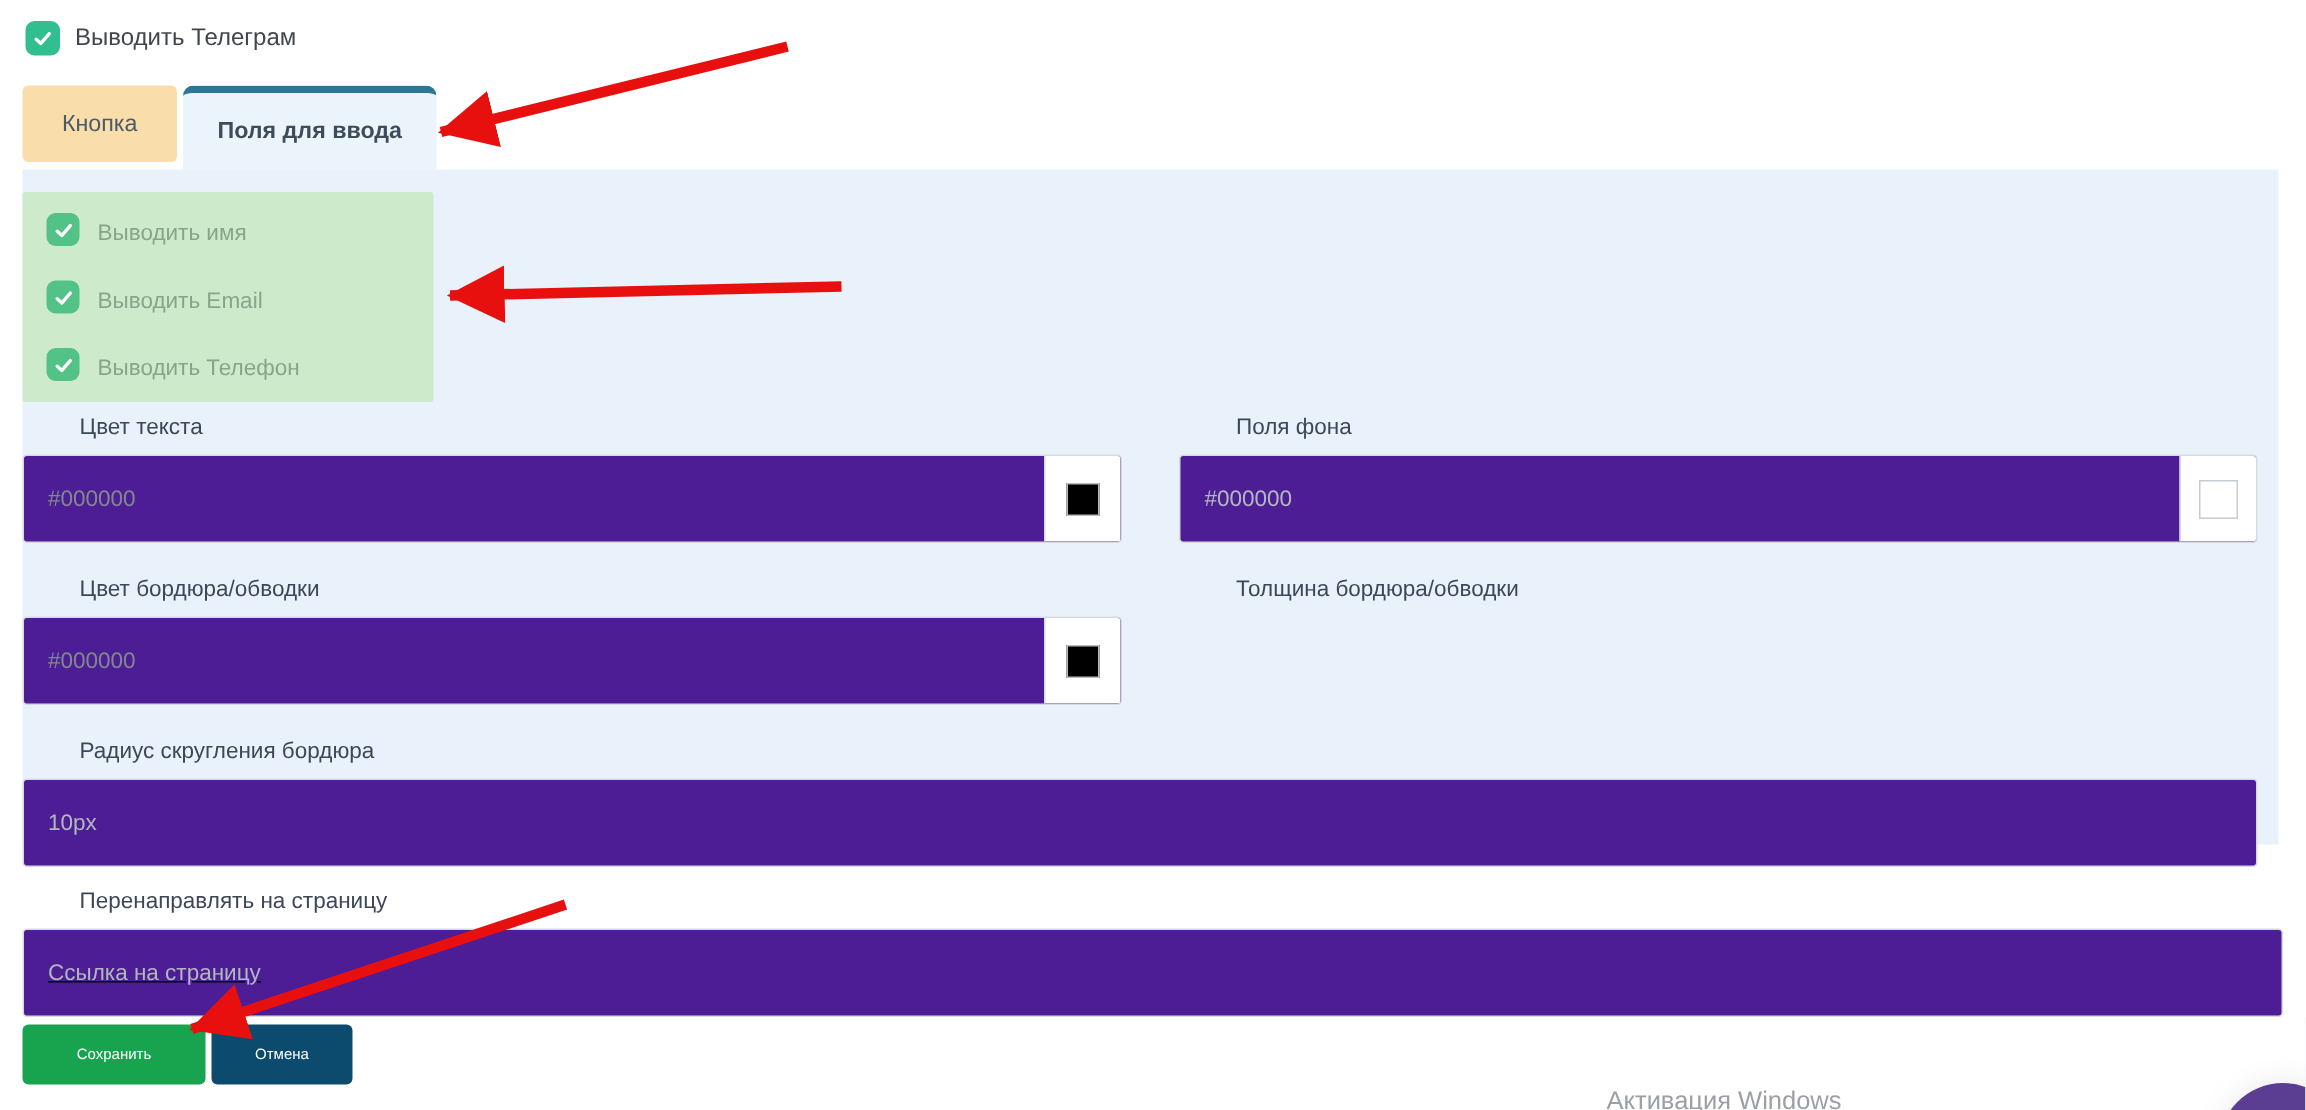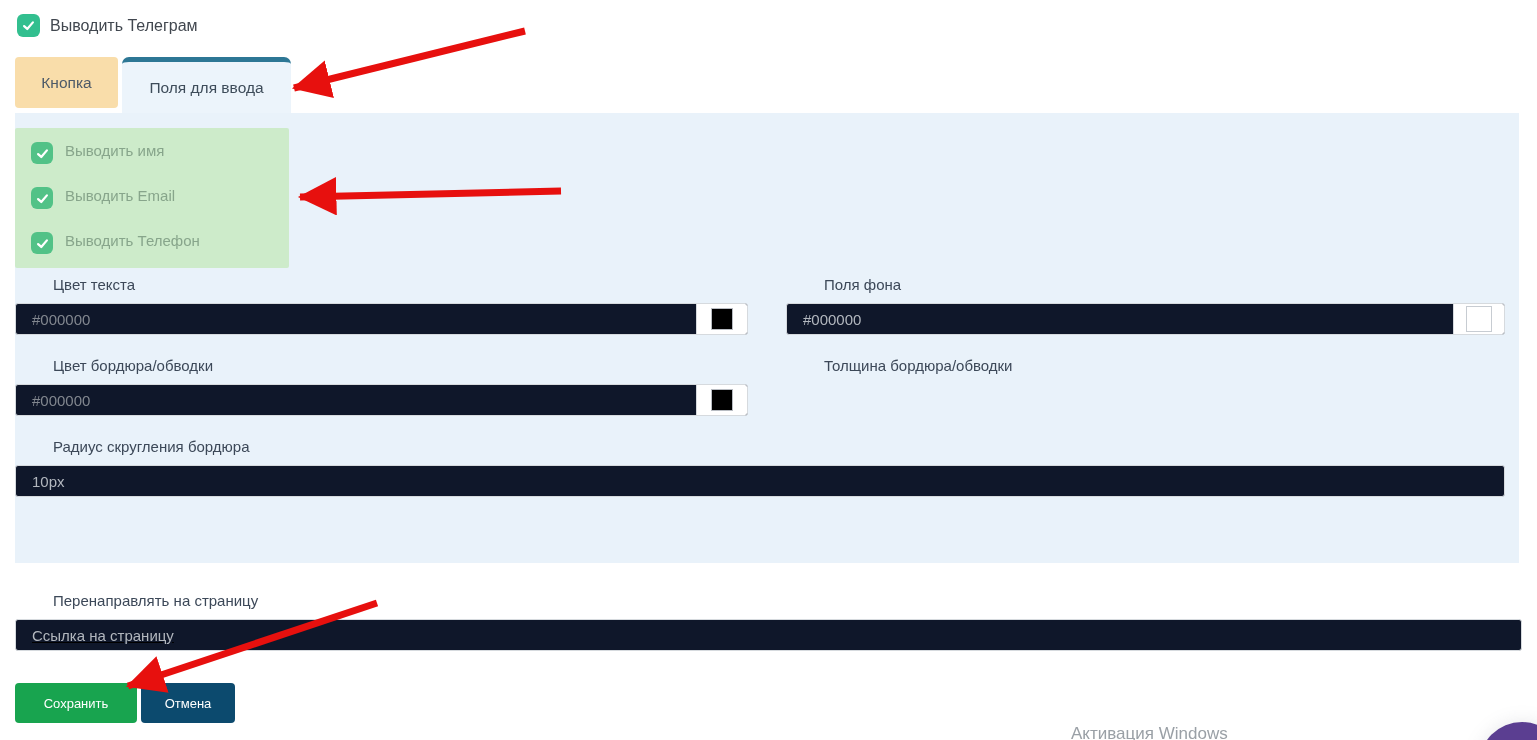--- a/index.html
+++ b/index.html
@@ -27,46 +27,46 @@
   .tabs { position:absolute; left:15px; top:57px; display:flex; align-items:flex-start; gap:4px; height:56px; }
   .tab {
     display:flex; align-items:center; justify-content:center;
     font-size:15.5px; cursor:pointer;
   }
   .tab-inactive {
     width:103px; height:51px; background:#f9ddaa; color:#4d5a68; border-radius:4px;
   }
   .tab-active {
     width:169px; height:56px; background:#ecf4fb; color:#3e4c5a;
-    border-top:5px solid #2d7795; border-radius:7px 7px 0 0;
+    border-top:5px solid #2d7795; border-radius:7px 7px 0 0;font-weight:bold;
   }
 
   
   .panel { position:absolute; left:15px; top:113px; width:1504px; height:450px; background:#e9f2fa; }
 
   
   .green-box {
     position:absolute; left:0; top:15px; width:274px; height:140px;
     background:#cdebca; border-radius:2px;
     display:flex; flex-direction:column; justify-content:center; gap:23px;
     padding-left:16px;
   }
-  .green-row { display:flex; align-items:flex-start; gap:12px; }
+  .green-row { display:flex; align-items:flex-end; gap:12px; }
   .green-row-label { font-size:15px; color:#87a58b; }
 
   
   .fields {
     position:absolute; left:0; top:162px; width:1490px;
     display:grid; grid-template-columns:733px 719px; column-gap:38px; row-gap:21px;
   }
   .field-block { display:flex; flex-direction:column; }
   .field-block.full { grid-column:1 / -1; }
   .field-label { font-size:15px; font-weight:normal; color:#3c4858; padding-left:2px; margin-bottom:8px; line-height:20px;margin-left:36px; }
   .input-group {
-    display:flex; height:32px; background:#0f172a;
+    display:flex; height:59px; background:#4c1d95;
     border:1px solid #d6dade; border-radius:3px; overflow:hidden;
   }
   .text-input {
     flex:1; min-width:0; border:none; outline:none; background:transparent;
     padding:0 16px; font-size:15px; color:#82878f;
     font-family:"Liberation Sans", sans-serif;
   }
   .text-input::placeholder { color:#b2b7be; opacity:1; }
   .swatch-addon {
     width:51px; flex:0 0 auto; border-left:1px solid #d6dade;
@@ -76,21 +76,21 @@
   .swatch-empty { width:26px; height:26px; background:#ffffff; border:1px solid #c7ccd2; }
 
   
   .redirect { position:absolute; left:15px; top:591px; width:1507px; }
   .redirect .input-group { margin-top:1px;text-decoration:underline; }
 
   
   .actions { position:absolute; left:15px; top:683px; display:flex; gap:4px; }
   .btn {
     height:40px; border:none; border-radius:4px; color:#ffffff;
-    font-size:13px; font-family:"Liberation Sans", sans-serif;
+    font-size:10px; font-family:"Liberation Sans", sans-serif;
     display:flex; align-items:center; justify-content:center; cursor:pointer;
   }
   .btn-save { background:#18a44f; width:122px; }
   .btn-cancel { background:#0c4a6e; width:94px; }
 
   
   .watermark { position:absolute; left:1071px; top:724px; font-size:17px; color:#9aa0a6; }
   .chat-bubble {
     position:absolute; left:1479px; top:722px; width:86px; height:86px;
     border-radius:50%; background:#5b3e91; cursor:pointer;

